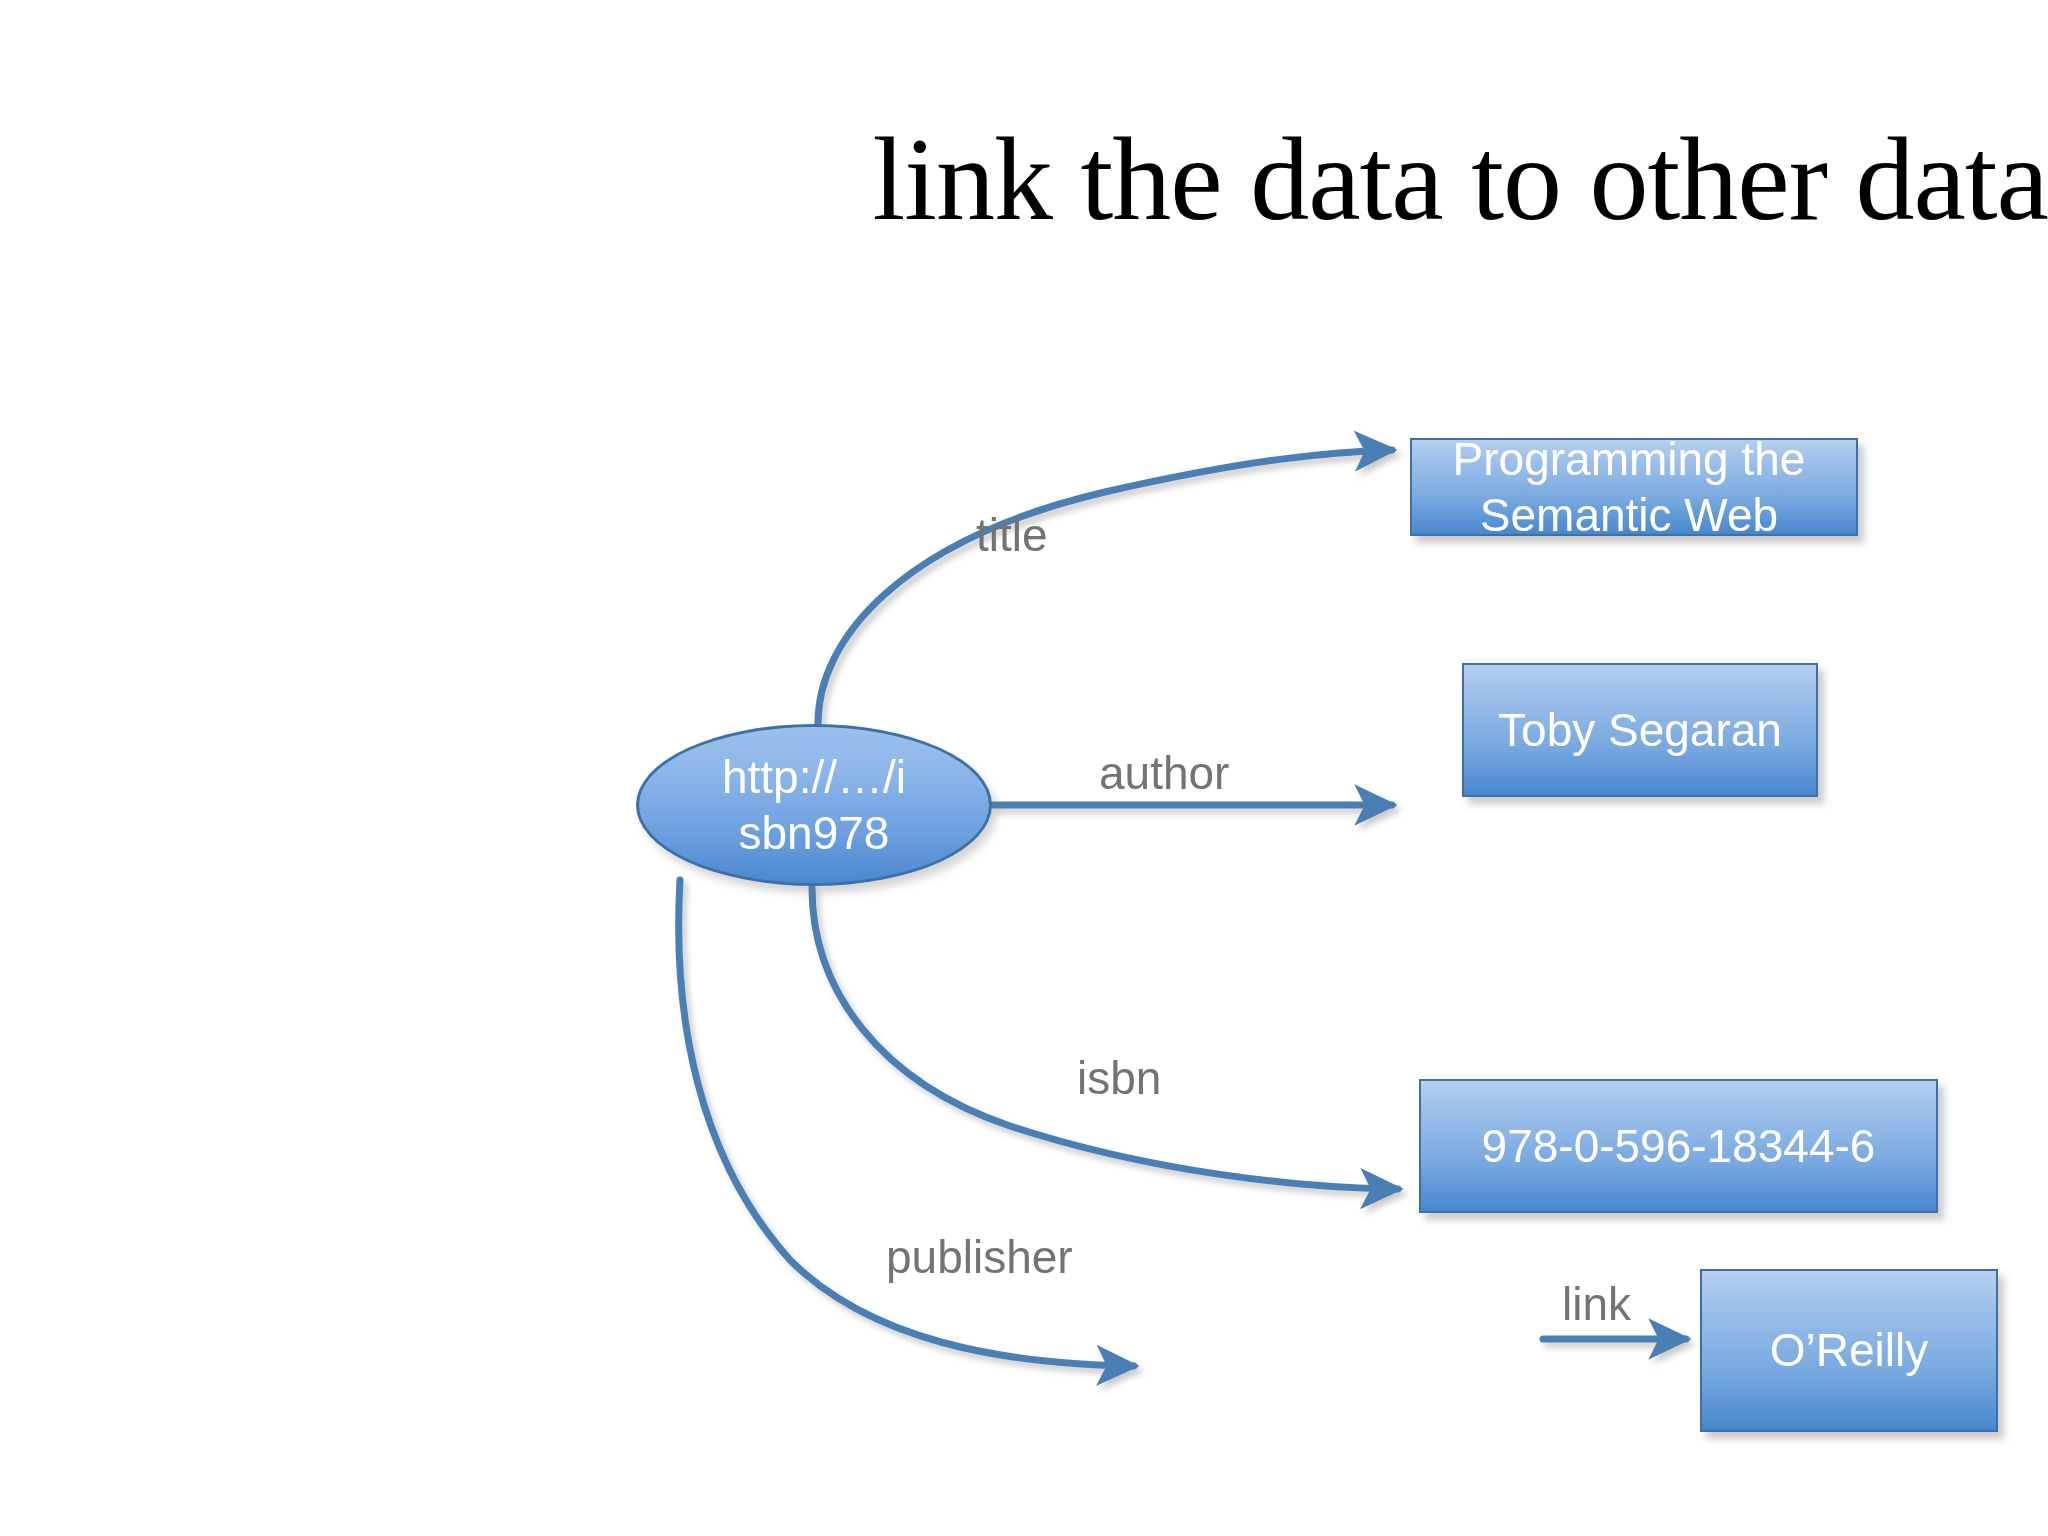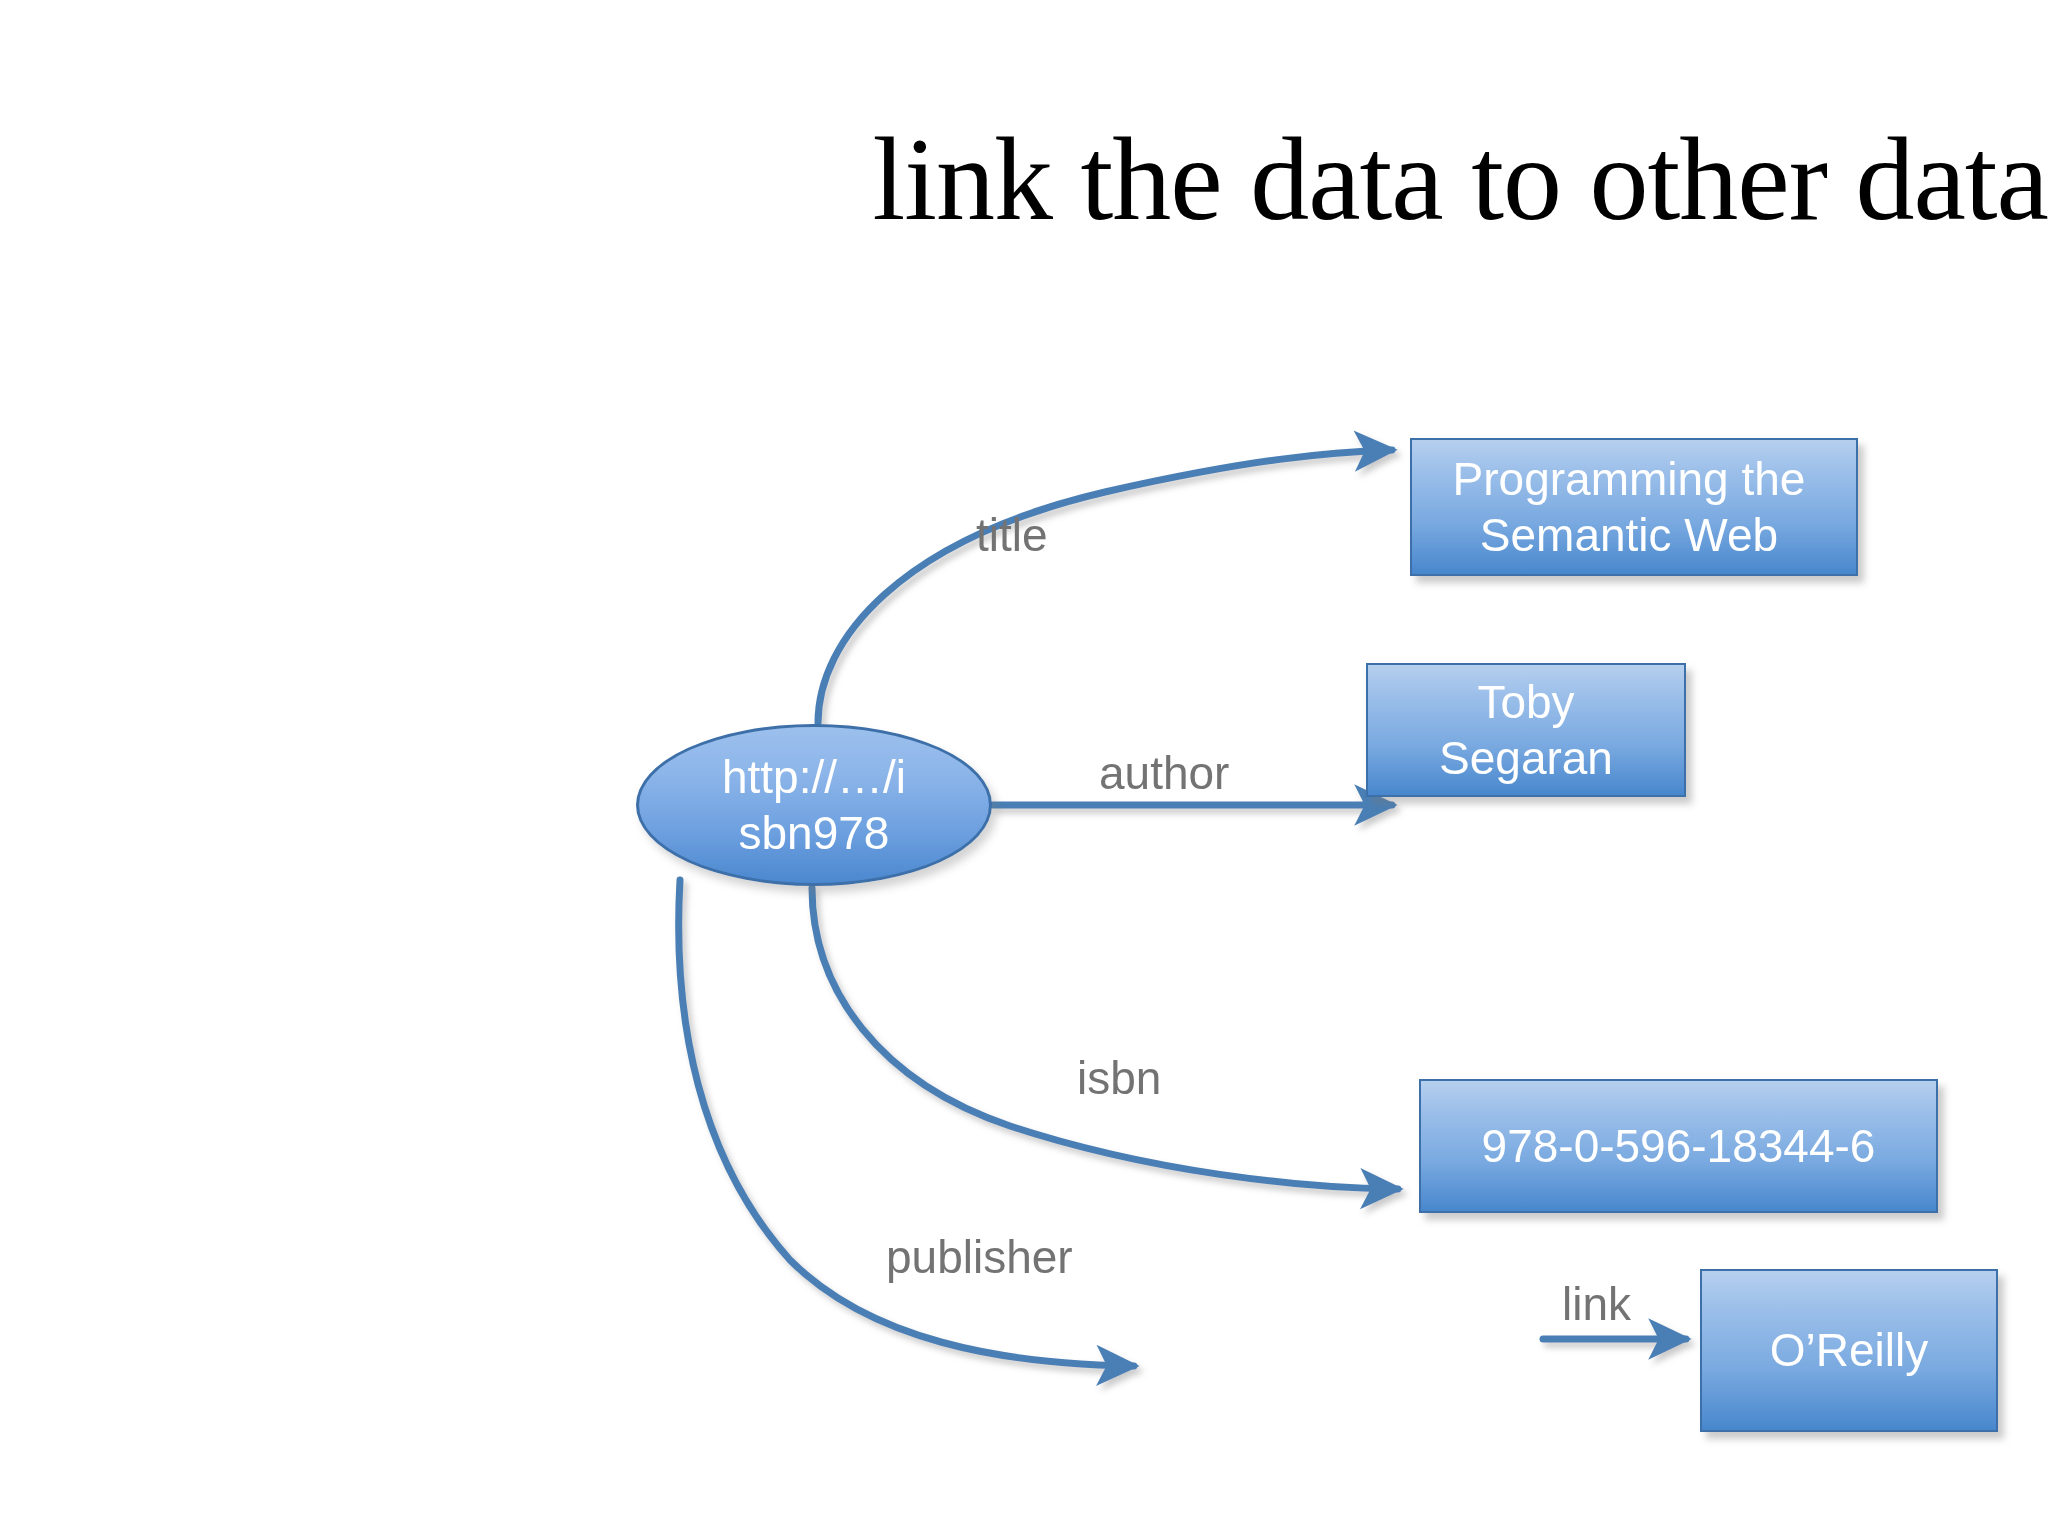--- a/index.html
+++ b/index.html
@@ -72,22 +72,22 @@
 
   .node.ellipse {
     background: linear-gradient(to bottom, #9cc0ed 0%, #8cb5e9 30%, #6fa1e0 65%, #4b88cf 100%);
     border: 3px solid #3d6fa8;
     border-radius: 50%;
     box-shadow: 5px 7px 8px rgba(120,120,120,0.32);
   }
 
   
   #node-isbn-uri     { left: 636px;  top: 724px;  width: 356px; height: 162px; }
-  #node-title-value  { left: 1410px; top: 438px;  width: 448px; height: 138px; padding-left: 8px; }
-  #node-author-value { left: 1366px; top: 663px;  width: 320px; height: 134px; }
+  #node-title-value  { left: 1410px; top: 438px;  width: 448px; height: 98px; padding-left: 8px; }
+  #node-author-value { left: 1462px; top: 663px;  width: 356px; height: 134px; }
   #node-isbn-value   { left: 1419px; top: 1079px; width: 519px; height: 134px; }
   #node-publisher-uri{ left: 1154px; top: 1254px; width: 388px; height: 164px; }
   #node-name-value   { left: 1700px; top: 1269px; width: 298px; height: 163px; justify-content: center; }
 
   
   .edge-label {
     position: absolute;
     color: #737373;
     font-family: "Liberation Sans", sans-serif;
     font-size: 46px;

